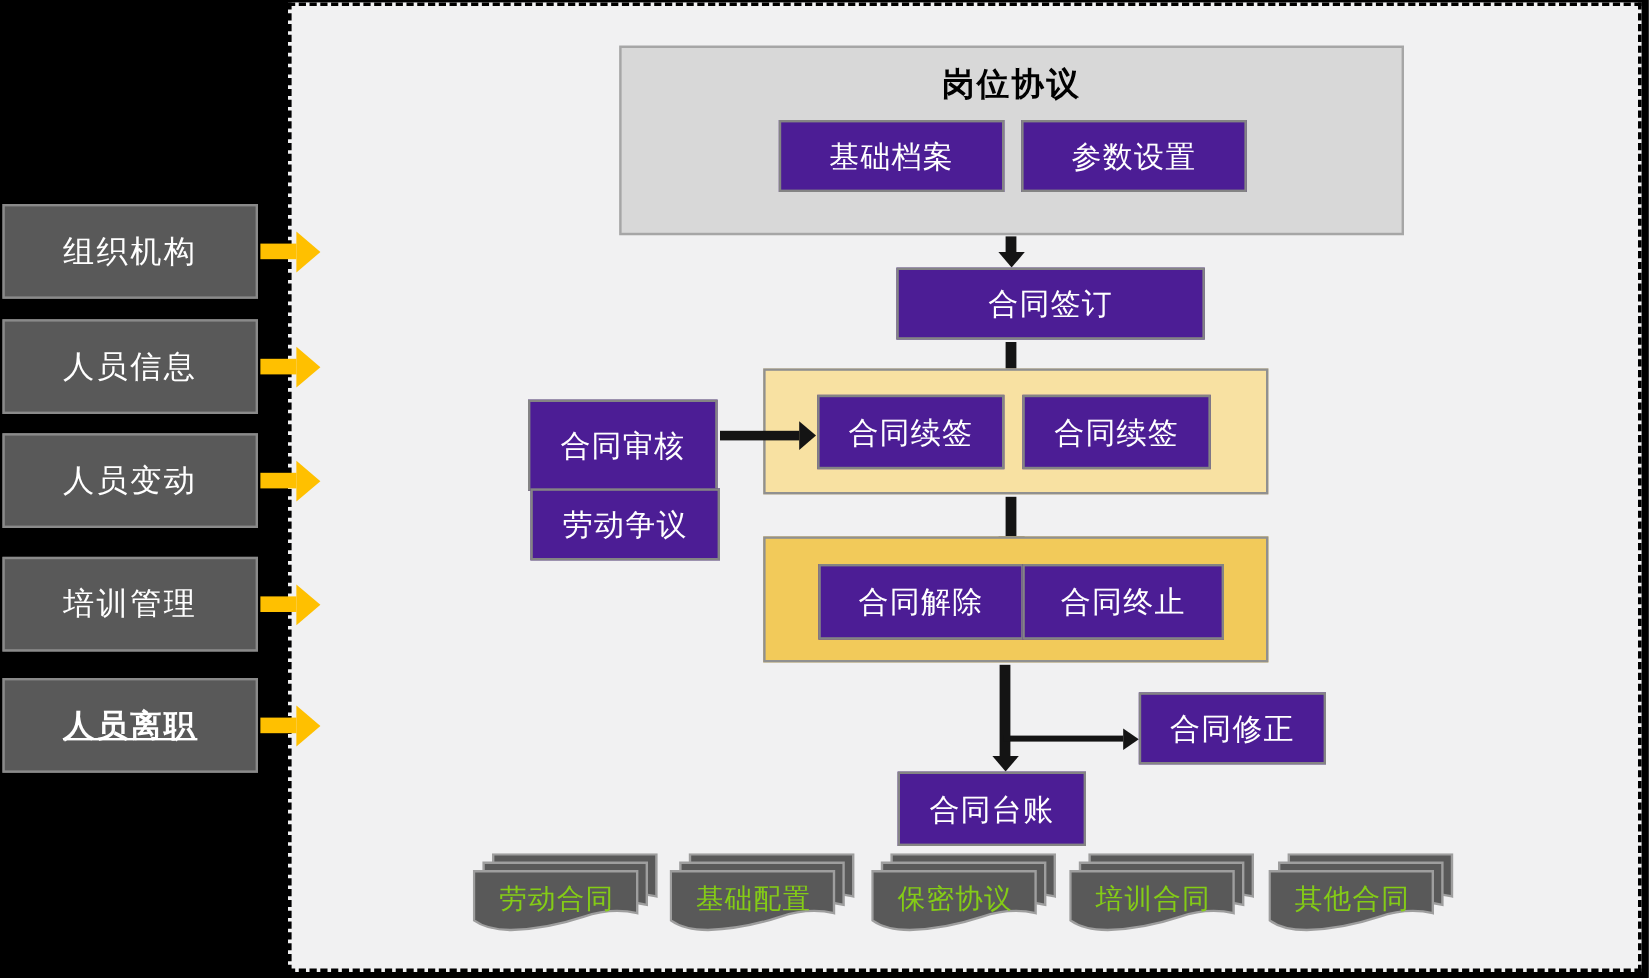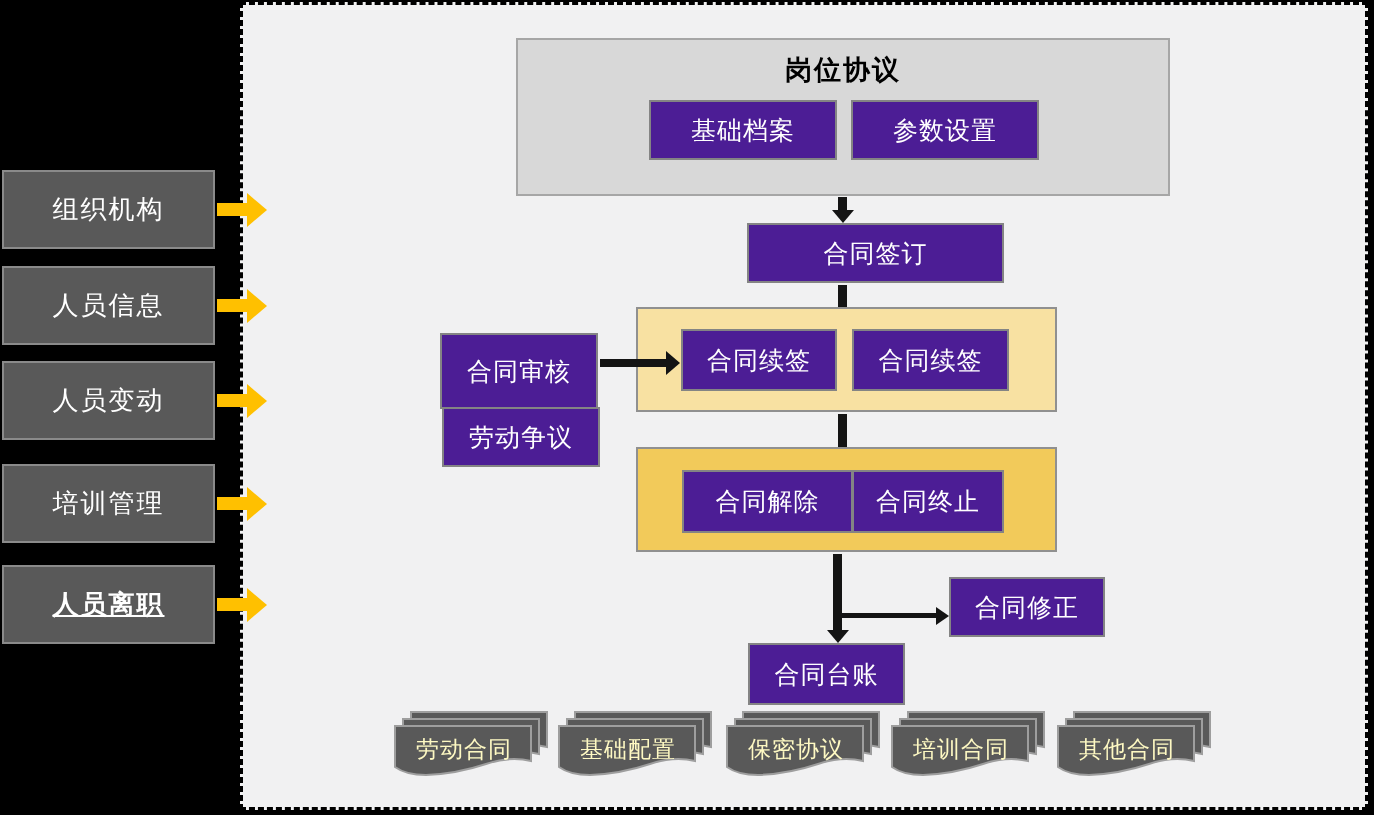--- a/index.html
+++ b/index.html
@@ -56,21 +56,21 @@
   .sidearrow::after{
     content:"";position:absolute;left:100%;top:50%;margin-top:-17px;
     border:17px solid transparent;border-right:none;border-left:20px solid #FFC000;
   }
   
   .stack{position:absolute;width:155px;height:68px;}
   .stack svg{position:absolute;left:0;top:0;}
   .stack .doc{fill:#595959;stroke:#9e9e9e;stroke-width:2;}
   .stack-label{
     position:absolute;left:1px;top:23px;width:138px;text-align:center;
-    color:#fef9c3;font-size:23px;letter-spacing:1px;
+    color:#84cc16;font-size:23px;letter-spacing:1px;
   }
 </style>
 </head>
 <body>
 
 <svg width="0" height="0" style="position:absolute">
   <defs>
     <path id="docshape" d="M1,1 H137 V36 Q116,31 92,39 Q62,49 32,50 Q12,50 1,42 Z"></path>
   </defs>
 </svg>
@@ -132,21 +132,21 @@
 <div class="box" style="left:442px;top:407px;width:158px;height:60px">
     <span>劳动争议</span>
   </div>
 
 <div class="varrow" style="left:838px;top:414px;height:33px"></div>
 
 <div class="group ydark" style="left:636px;top:447px;width:421px;height:105px"></div>
 <div class="box" style="left:682px;top:470px;width:171px;height:63px">
     <span>合同解除</span>
   </div>
-<div class="box" style="left:852px;top:470px;width:152px;height:63px">
+<div class="box" style="left:852px;top:470px;width:168px;height:63px">
     <span>合同终止</span>
   </div>
 
 <div class="varrow" style="left:833px;top:554px;height:76px"></div>
 <div class="harrow thin" style="left:836px;top:613px;width:100px"></div>
 
 <div class="box" style="left:949px;top:577px;width:156px;height:60px">
     <span>合同修正</span>
   </div>
 

